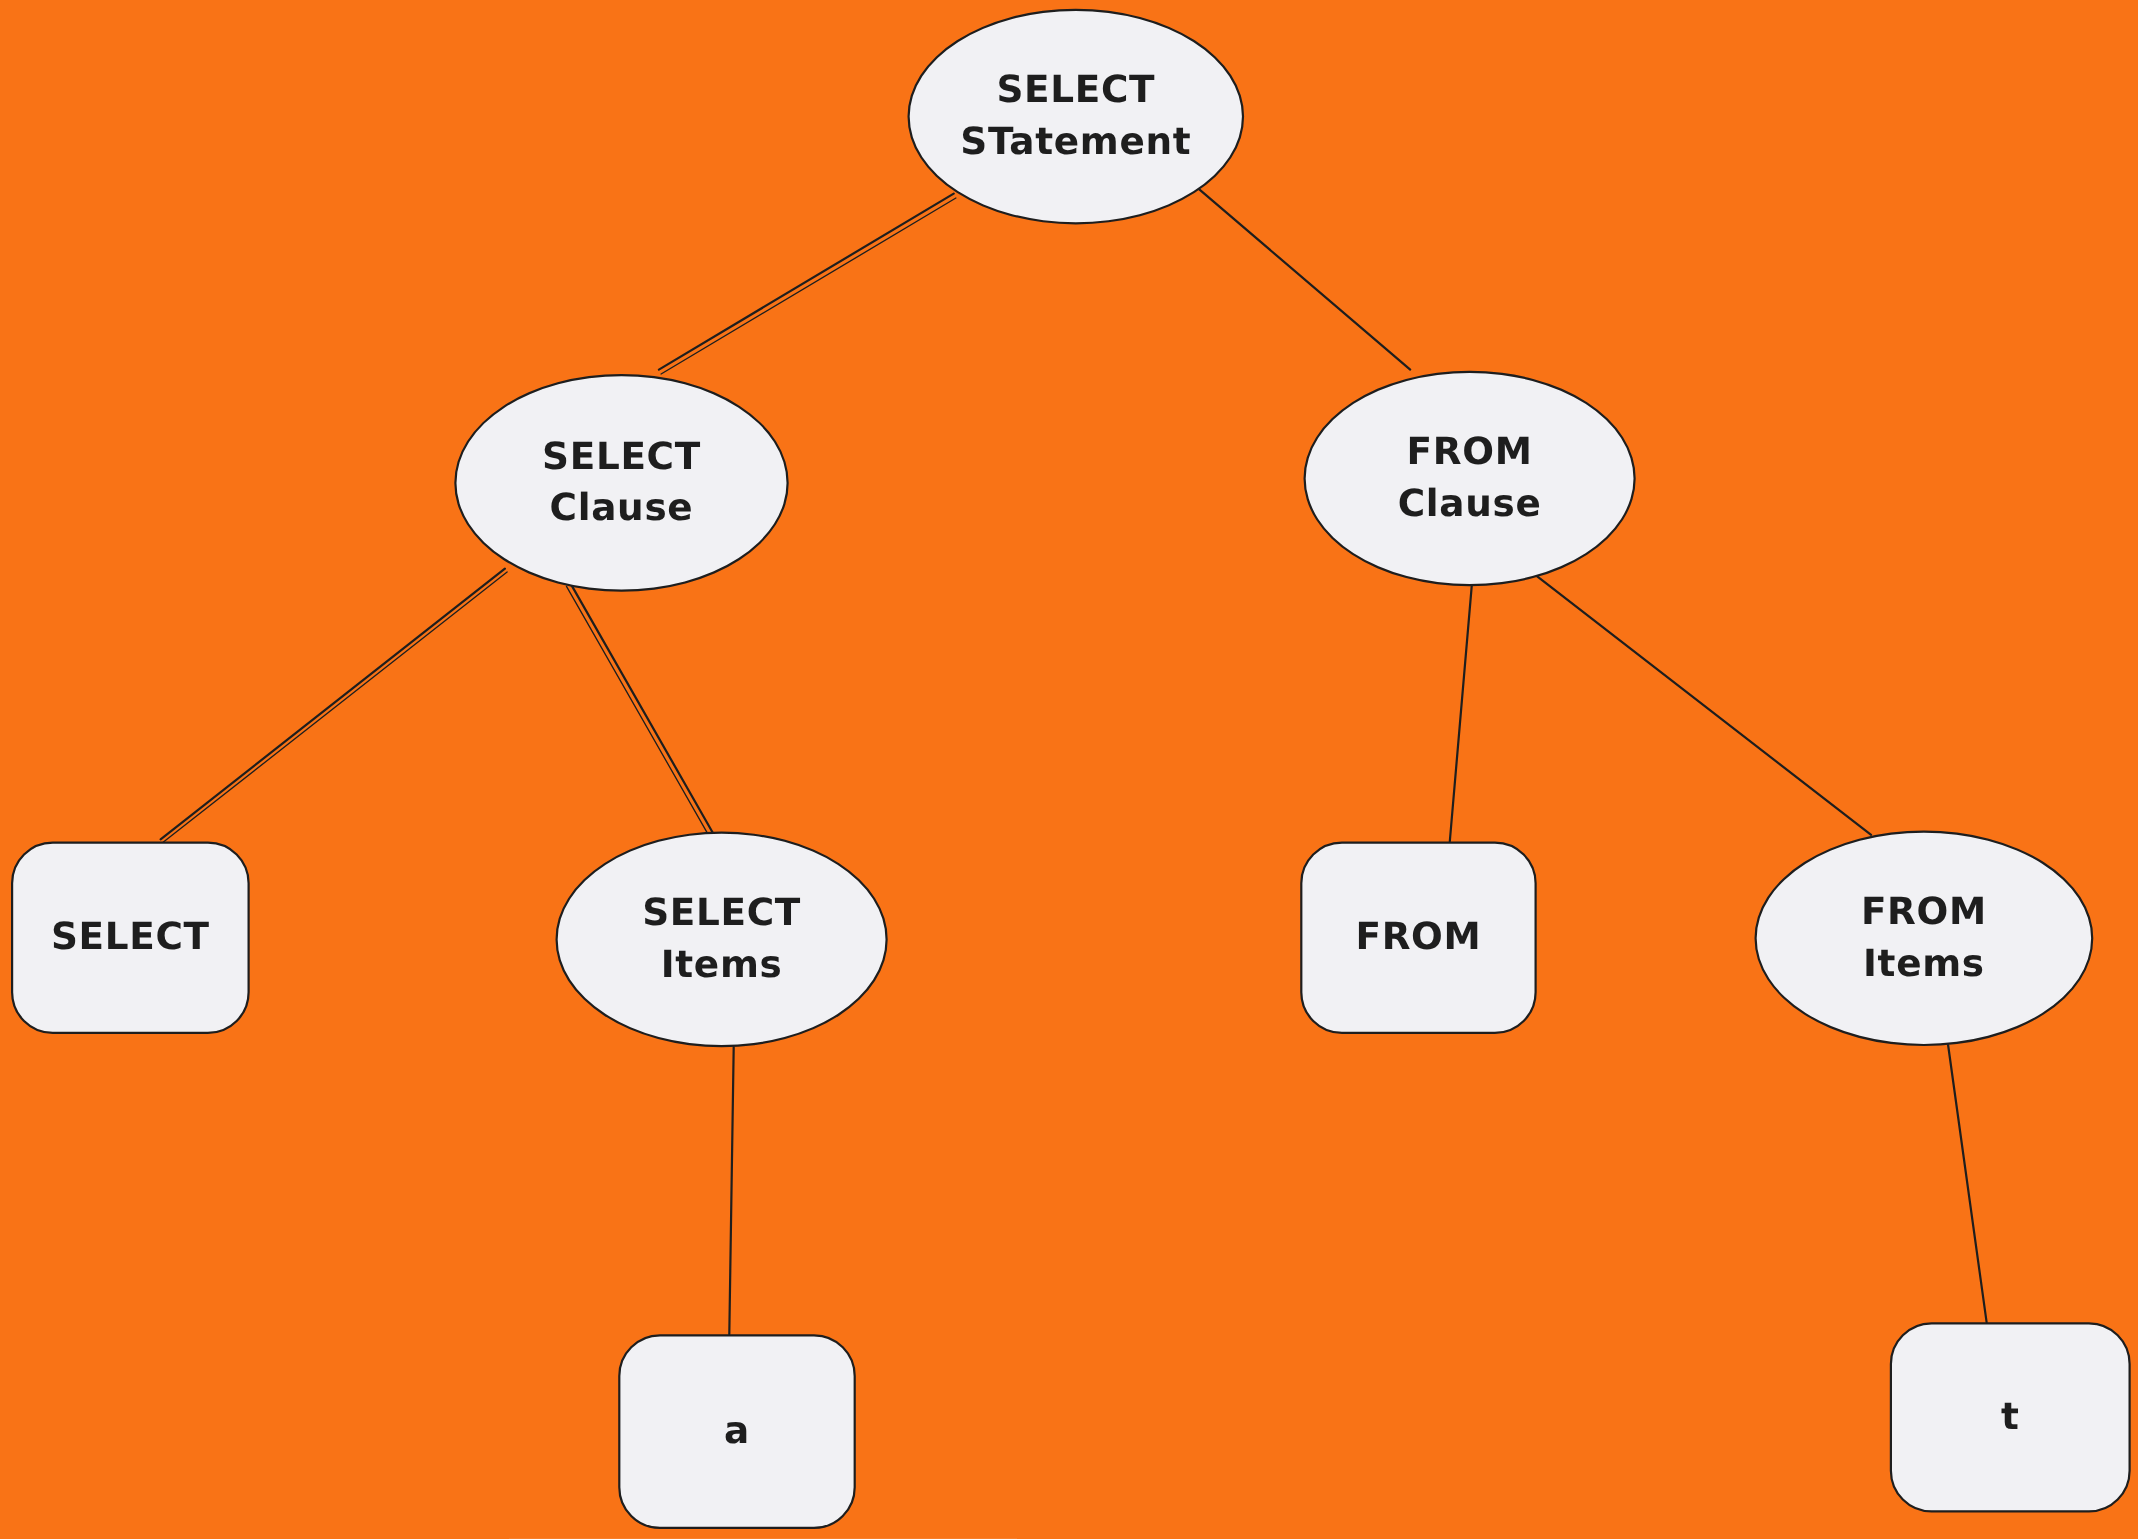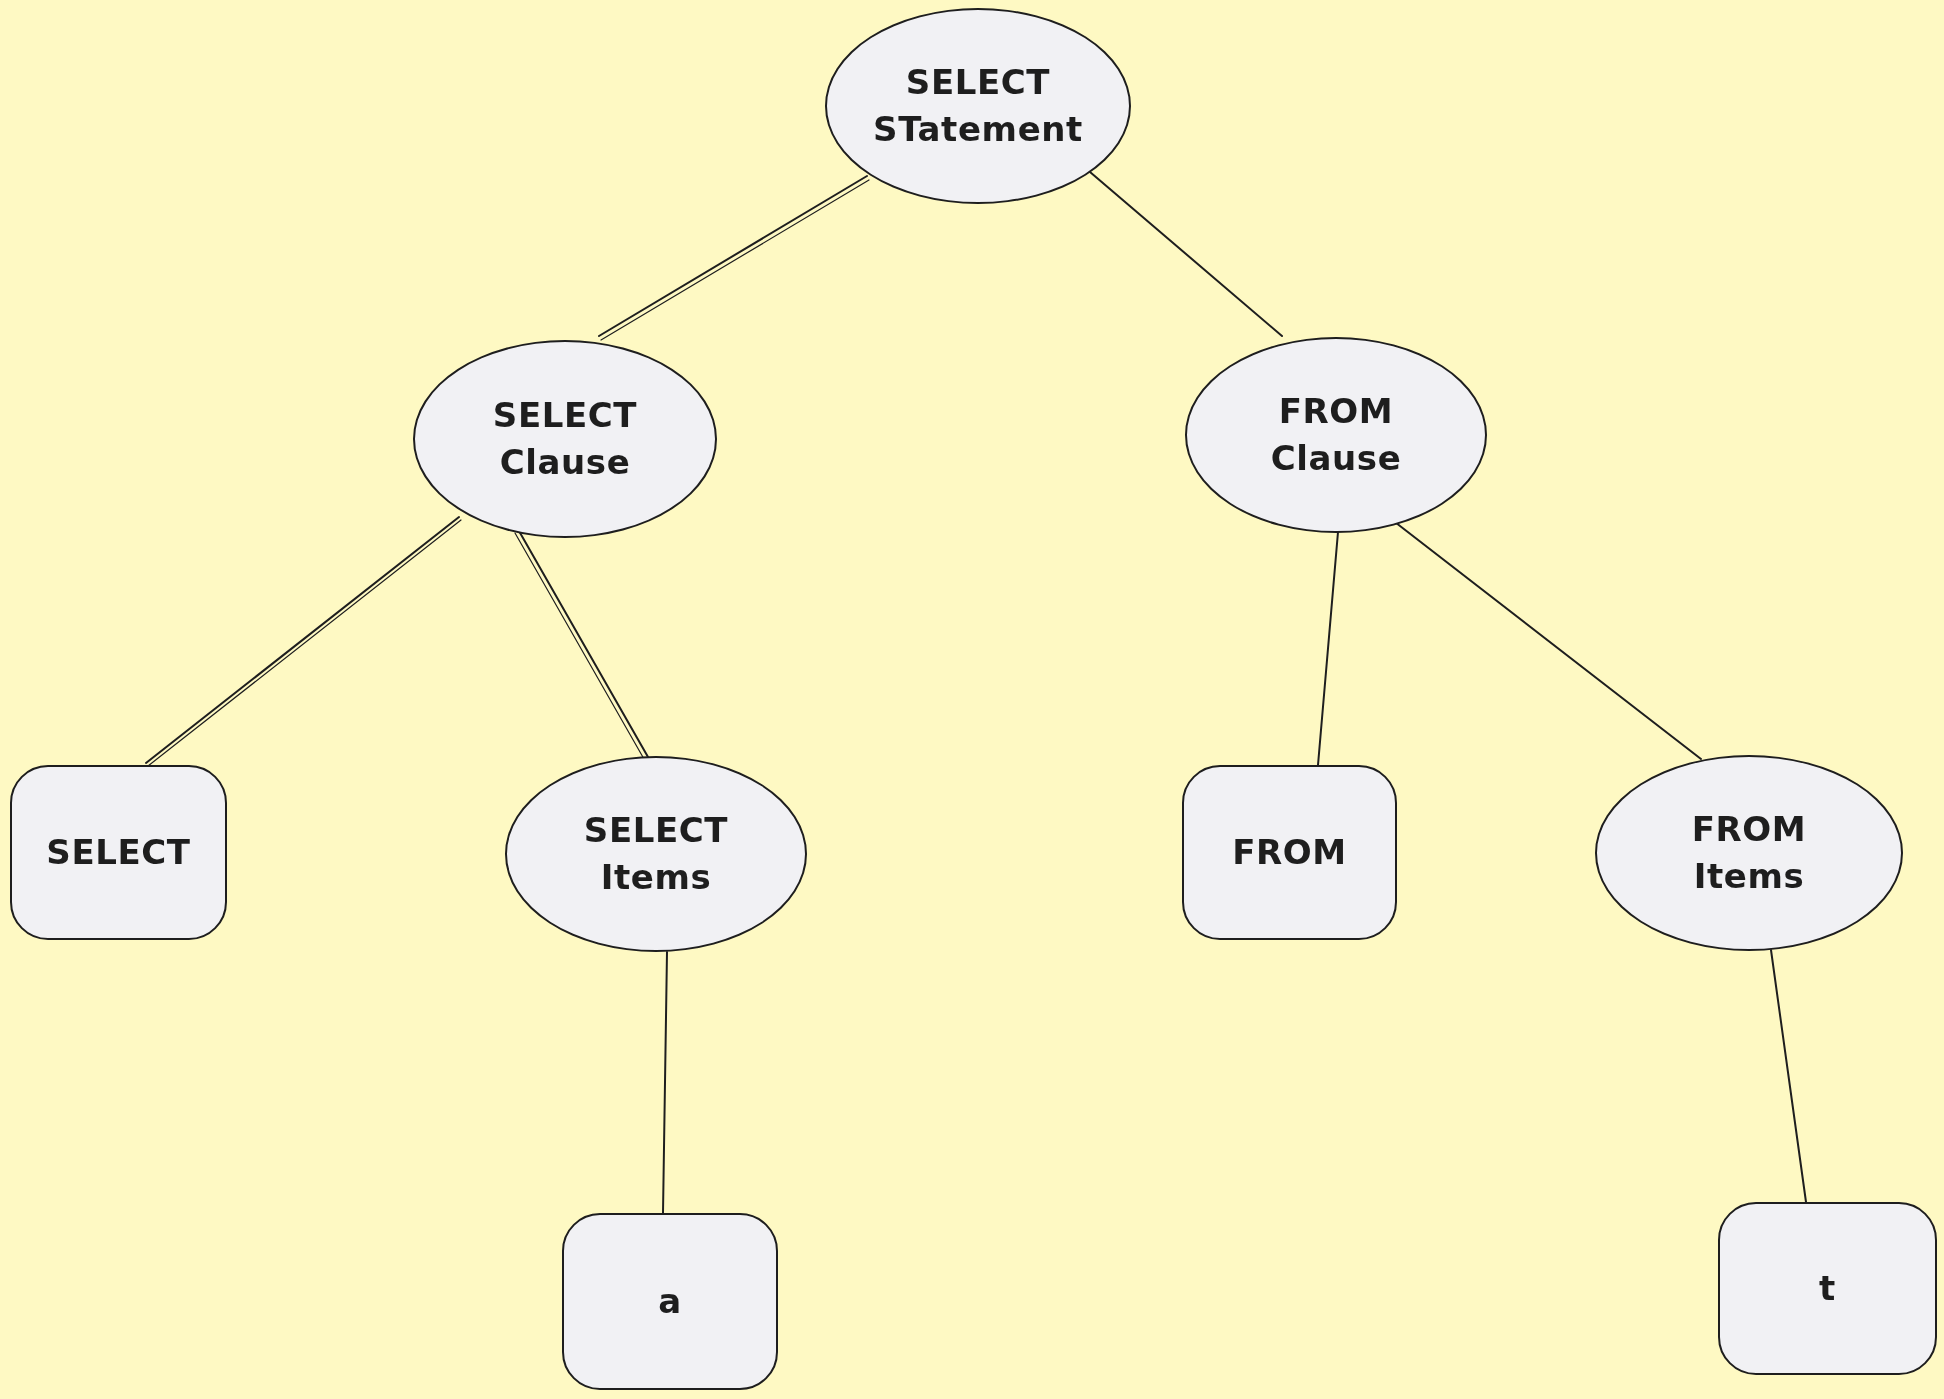--- a/index.html
+++ b/index.html
@@ -4,21 +4,21 @@
 <style>
   html, body {
     margin: 0;
     padding: 0;
     background: #f1f1f4;
   }
   .canvas {
     position: relative;
     width: 1944px;
     height: 1399px;
-    background: #fef9c3;
+    background: #f97316;
     overflow: hidden;
     font-family: "DejaVu Sans", sans-serif;
   }
   .edges-layer {
     position: absolute;
     left: 0;
     top: 0;
     width: 1944px;
     height: 1399px;
   }

